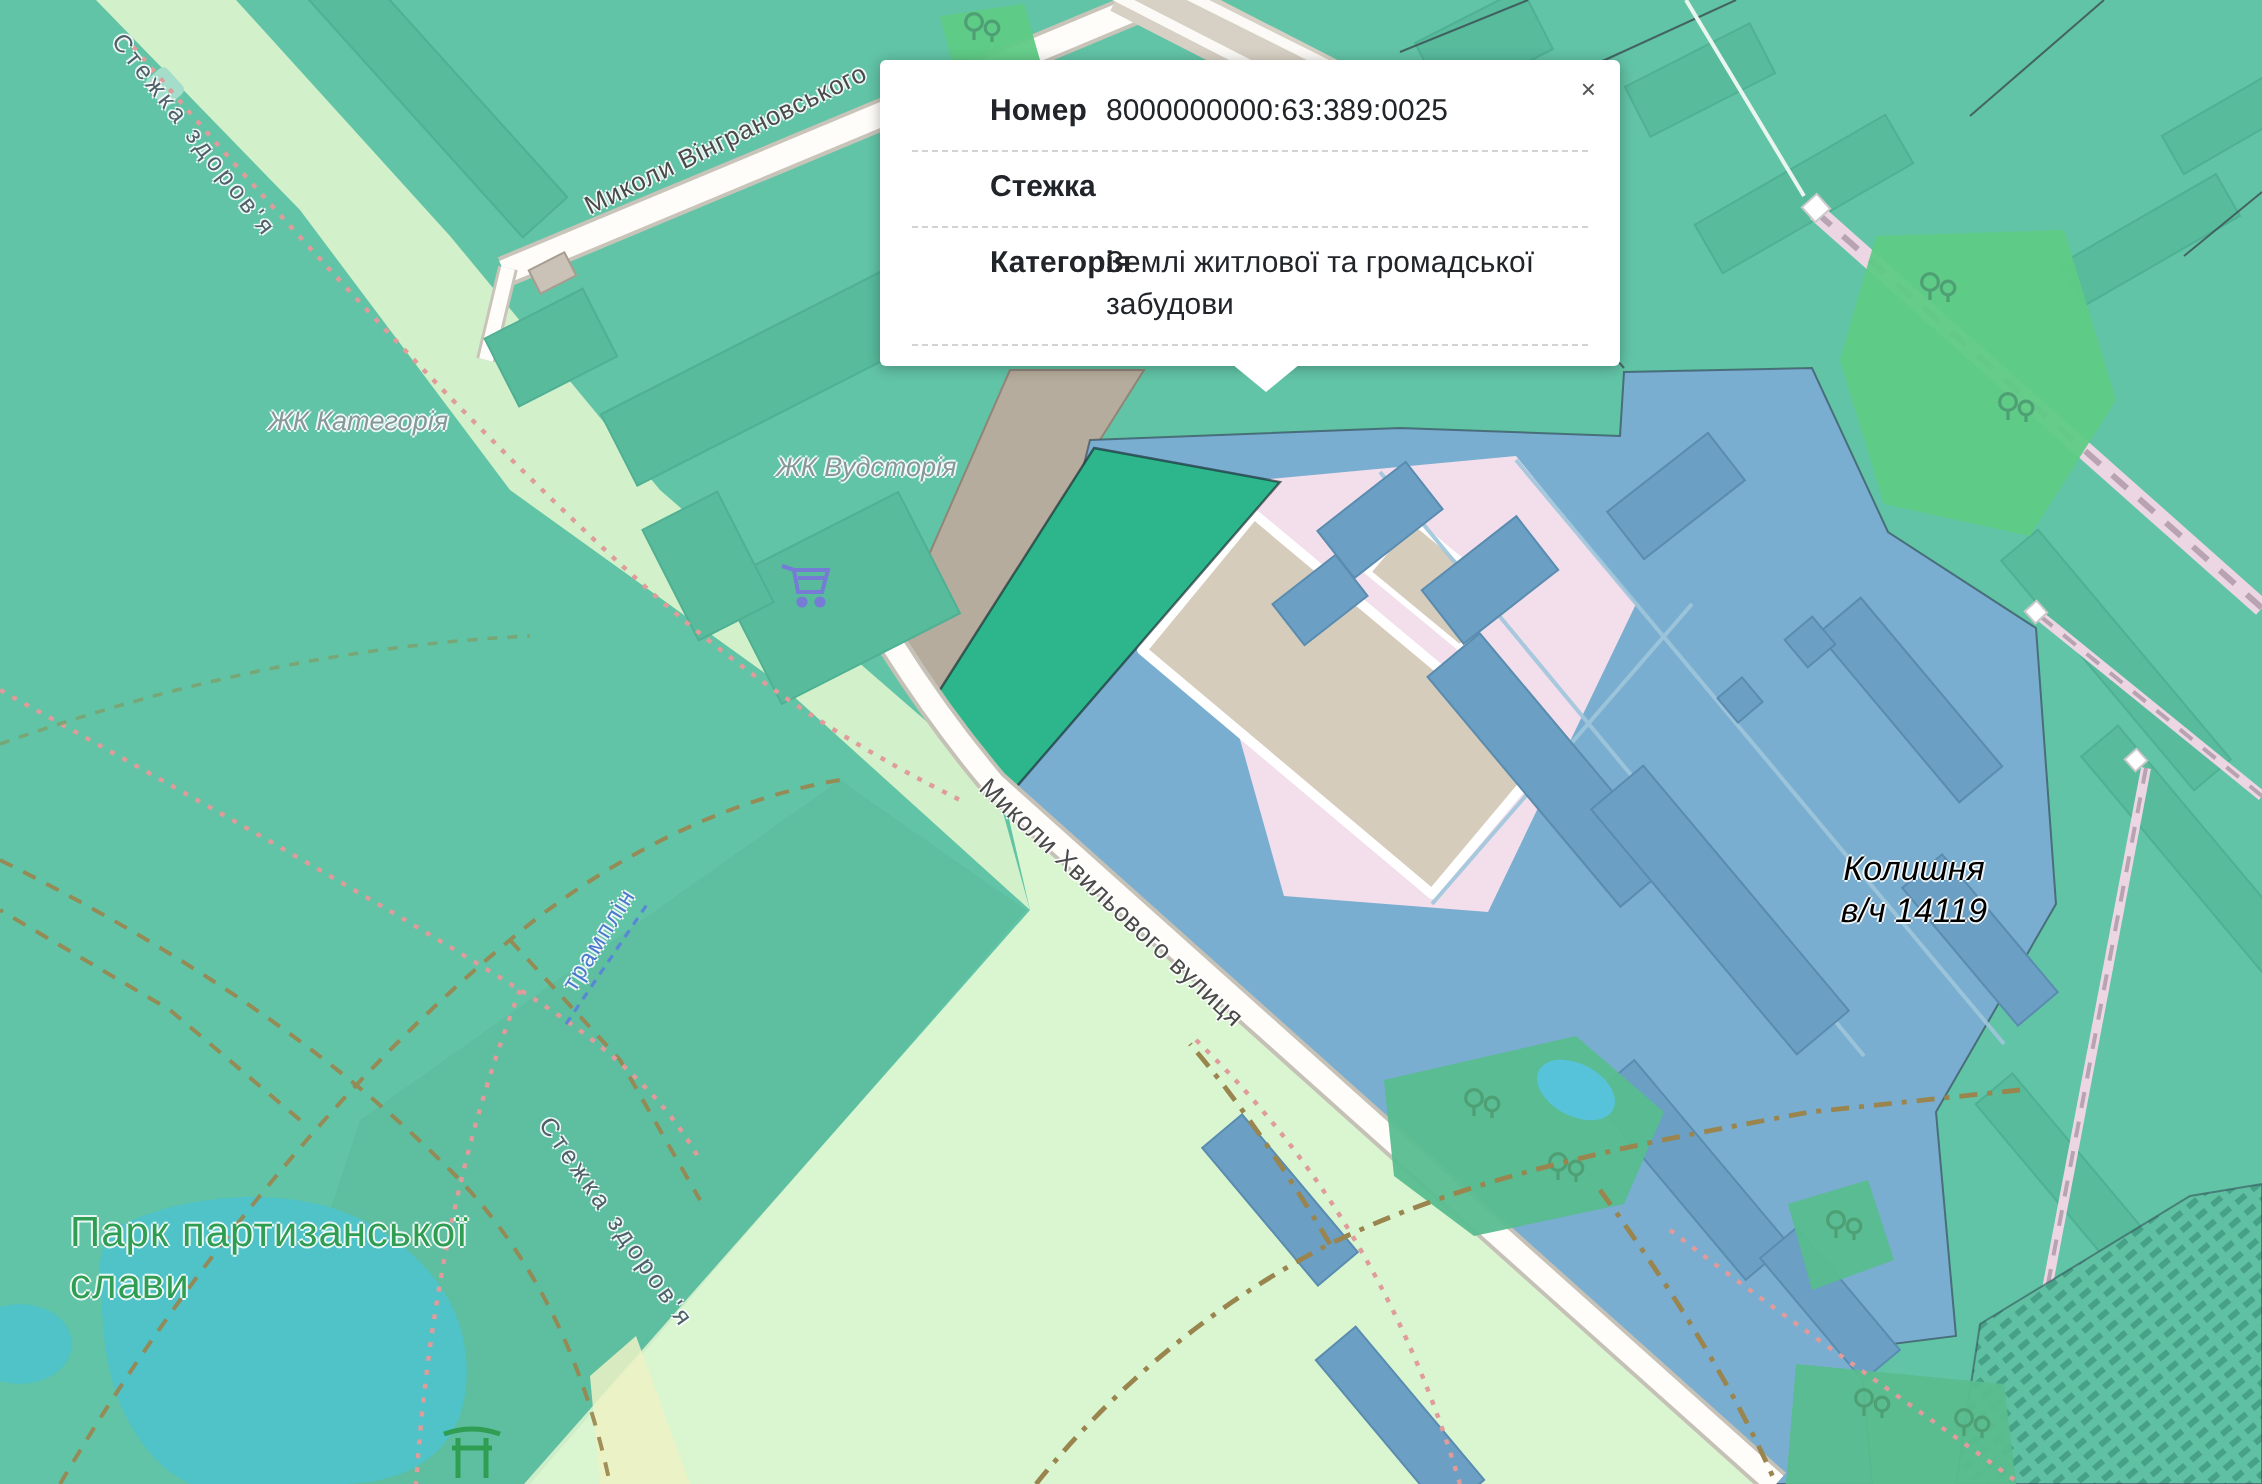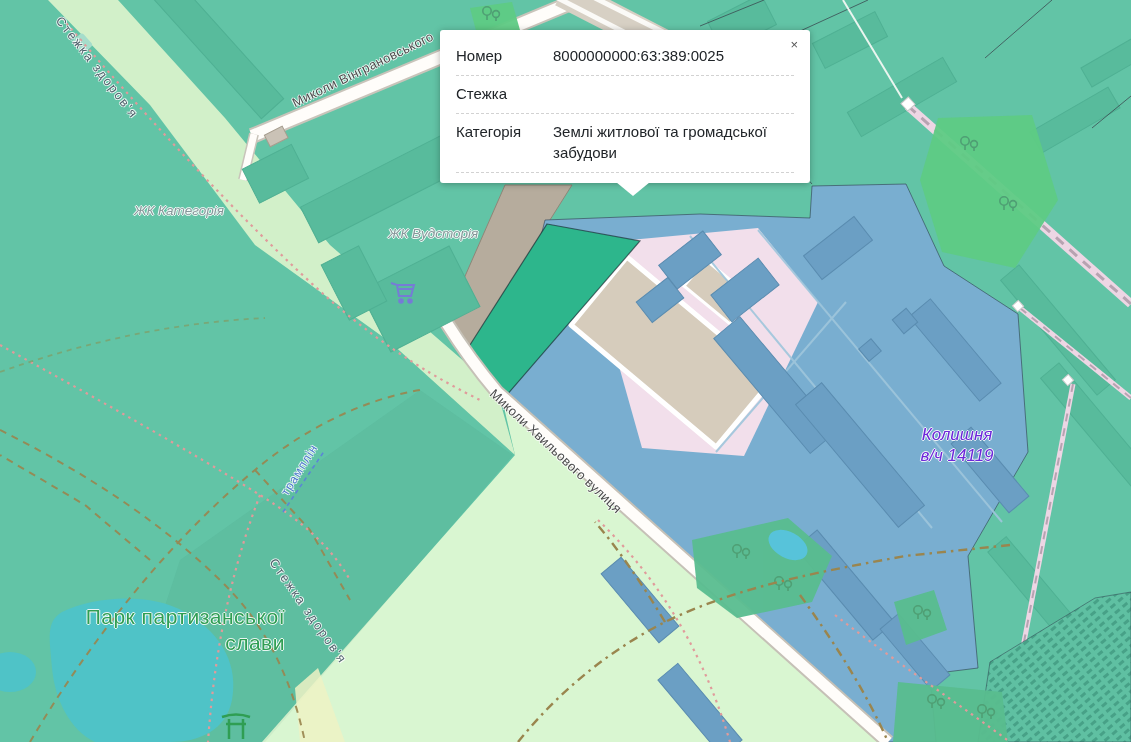--- a/index.html
+++ b/index.html
@@ -6,33 +6,33 @@
   .stage{position:relative;width:1131px;height:742px;overflow:hidden;
          font-family:"Liberation Sans", sans-serif;}
   .stage svg{position:absolute;left:0;top:0;}
 
   
   .map-label{position:absolute;white-space:pre-line;pointer-events:none;
     text-shadow:1px 0 0 rgba(255,255,255,.85),-1px 0 0 rgba(255,255,255,.85),
                 0 1px 0 rgba(255,255,255,.85),0 -1px 0 rgba(255,255,255,.85);}
   .lbl-street{font-size:13px;color:#4a4a4a;letter-spacing:.4px;}
   .lbl-zhk{font-size:13.5px;font-style:italic;color:#86989a;}
-  .lbl-zone-blue{font-size:17px;font-style:italic;color:#6d28d9;text-align:center;line-height:1.25;}
-  .lbl-park{font-size:21px;color:#2f9e53;text-align:right;line-height:1.25;letter-spacing:.5px;}
+  .lbl-zone-blue{font-size:17px;font-style:italic;color:#000000;text-align:center;line-height:1.25;}
+  .lbl-park{font-size:21px;color:#2f9e53;text-align:left;line-height:1.25;letter-spacing:.5px;}
   .lbl-path{font-size:12.5px;color:#4e616b;letter-spacing:2px;}
   .lbl-tramplin{font-size:12px;color:#4b79cc;letter-spacing:1px;}
 
   
   .popup{position:absolute;left:440px;top:30px;width:370px;background:#fff;
     border-radius:3px;box-shadow:0 1px 7px rgba(0,0,0,.3);
     padding:8px 16px 10px 16px;box-sizing:border-box;z-index:10;}
   .popup-row{display:grid;grid-template-columns:97px 1fr;padding:7px 0 8px 0;
     border-bottom:1px dashed #d2d2d2;font-size:15px;color:#212529;line-height:1.45;}
   .popup-row:last-child{border-bottom:none;}
-  .popup-row .lab{font-weight:400;}
+  .popup-row .lab{font-weight:700;margin-left:39px;}
   .popup-close{position:absolute;top:5px;right:9px;font-size:13px;color:#555;
     line-height:1;cursor:pointer;padding:3px;}
   .popup-pointer{position:absolute;left:176px;bottom:-13px;width:0;height:0;
     border-left:17px solid transparent;border-right:17px solid transparent;
     border-top:14px solid #fff;}
 </style>
 </head>
 <body>
 
 <div class="stage">

